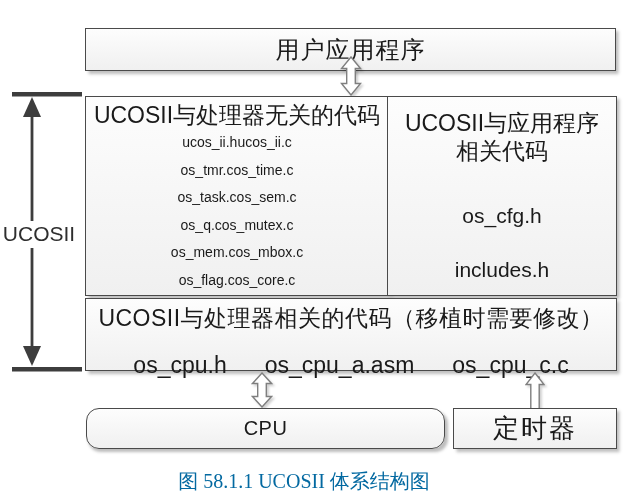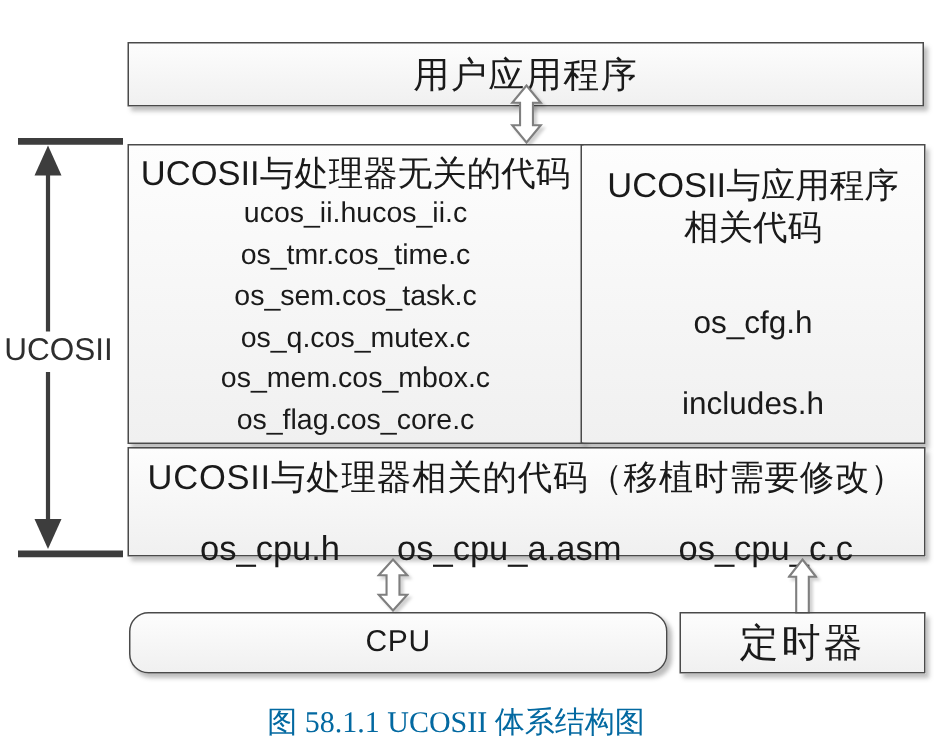--- a/index.html
+++ b/index.html
@@ -17,21 +17,21 @@
     display:flex;align-items:center;justify-content:center;font-size:24px;letter-spacing:1px;}
   .cell-left{left:85px;top:96px;width:304px;height:200px;padding-top:3px;text-align:center;}
   .cell-right{left:387px;top:96px;width:230px;height:200px;text-align:center;}
   .strip{left:85px;top:298px;width:532px;height:73px;text-align:center;}
   .cpu-box{left:86px;top:408px;width:359px;height:41px;
     display:flex;align-items:center;justify-content:center;font-size:20px;letter-spacing:0.5px;border-radius:13px;}
   .timer-box{left:453px;top:408px;width:164px;height:41px;
     display:flex;align-items:center;justify-content:center;font-size:26px;letter-spacing:2px;}
   .cell-title{font-size:23px;line-height:27px;padding-top:2px;}
   .cell-right .cell-title{padding-top:12px;line-height:28px;}
-  .file-row{display:flex;justify-content:center;font-size:19px;line-height:27.5px;}
+  .file-row{display:flex;justify-content:center;font-size:14px;line-height:27.5px;}
   .solo-file{font-size:21px;line-height:23px;}
   .solo-file.first{margin-top:39px;}
   .solo-file.second{margin-top:31px;}
   .strip-title{font-size:23px;line-height:29px;padding-top:5px;letter-spacing:0.5px;}
   .strip-files{gap:38px;margin-top:19px;font-size:23px;line-height:26px;}
   .arrow{position:absolute;filter:drop-shadow(2px 2px 1px rgba(0,0,0,0.18));}
   .bracket-svg{position:absolute;left:6px;top:90px;}
   .bracket-label{
     position:absolute;left:6px;top:221px;width:66px;height:26px;
     display:flex;align-items:center;justify-content:center;
@@ -69,22 +69,22 @@
     <div class="cell-title">UCOSII与处理器无关的代码</div>
     <div class="file-row">
       <span>ucos_ii.h</span>
       <span>ucos_ii.c</span>
     </div>
     <div class="file-row">
       <span>os_tmr.c</span>
       <span>os_time.c</span>
     </div>
     <div class="file-row">
+      <span>os_task.c</span>
       <span>os_sem.c</span>
-      <span>os_task.c</span>
     </div>
     <div class="file-row">
       <span>os_q.c</span>
       <span>os_mutex.c</span>
     </div>
     <div class="file-row">
       <span>os_mem.c</span>
       <span>os_mbox.c</span>
     </div>
     <div class="file-row">

